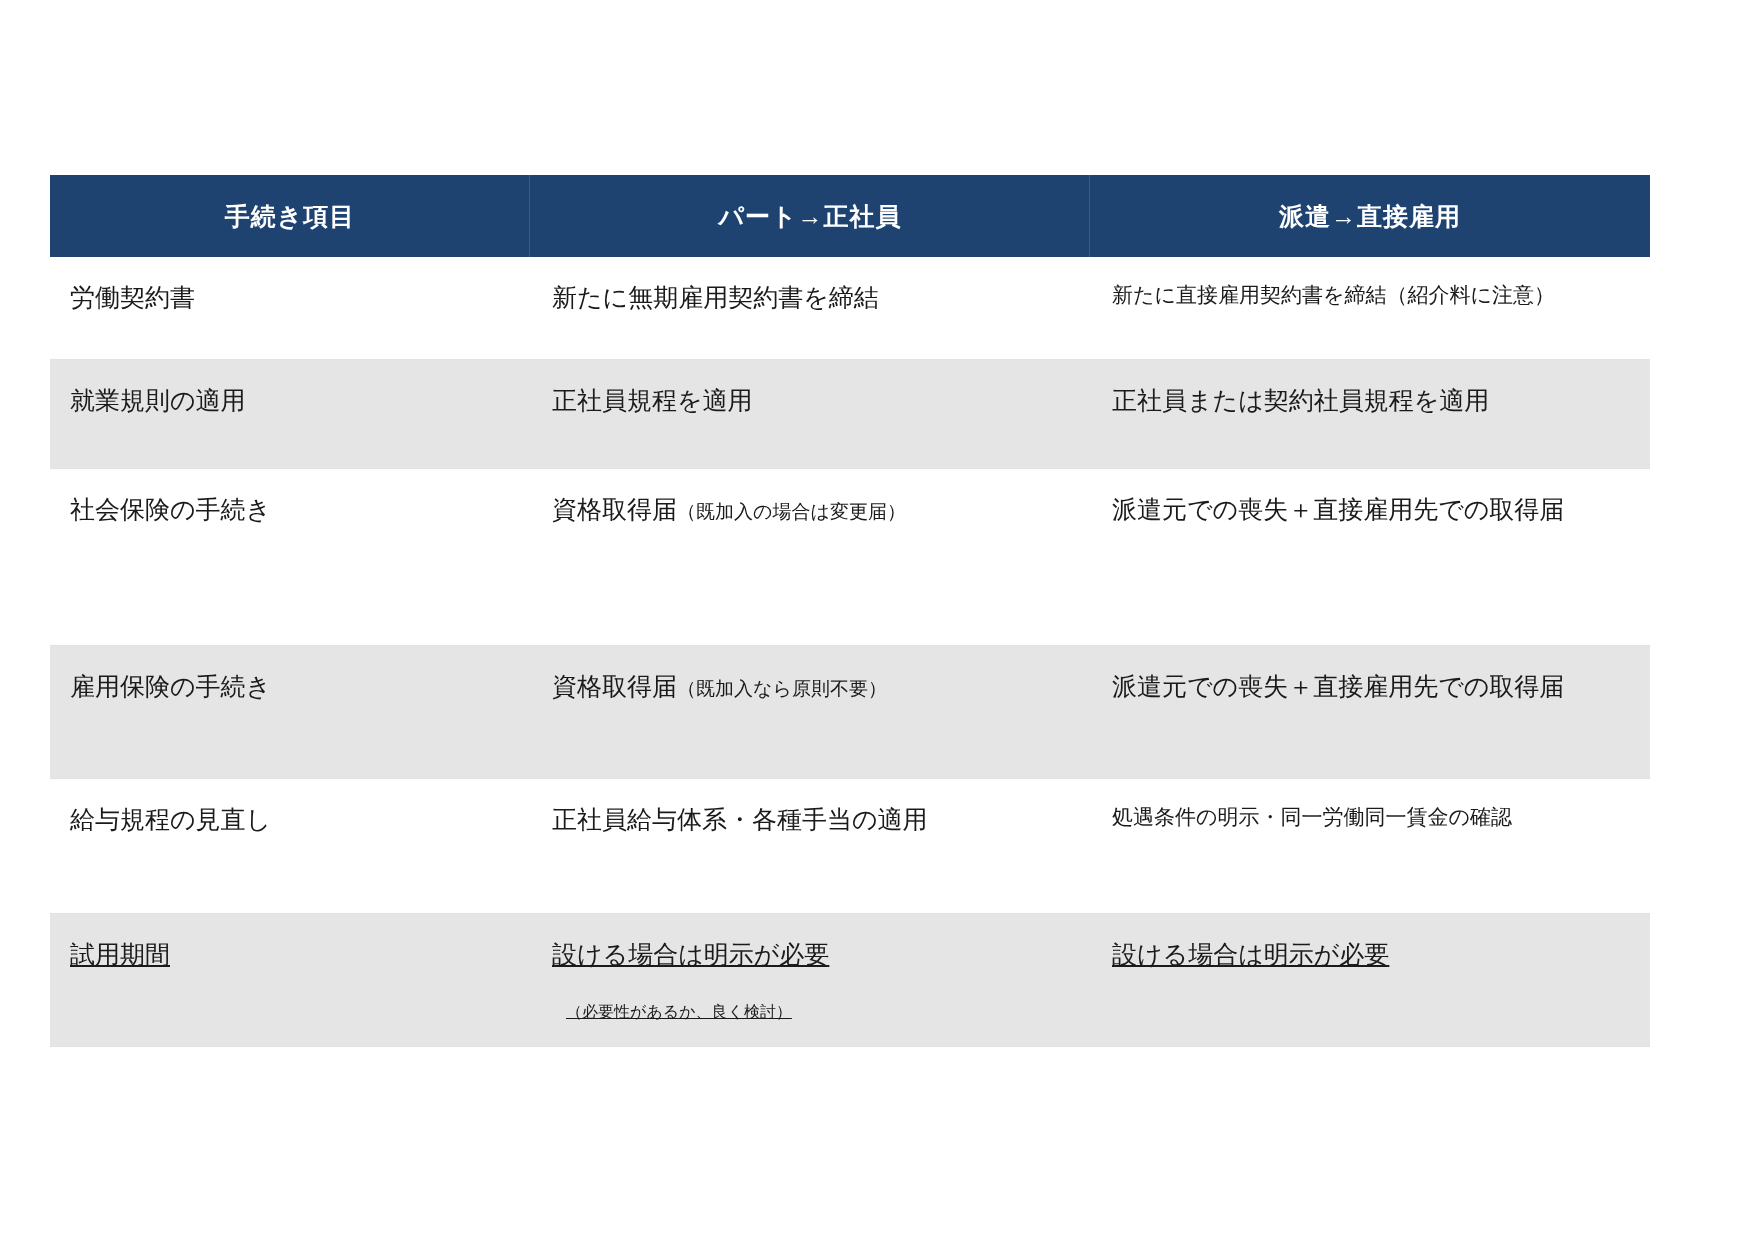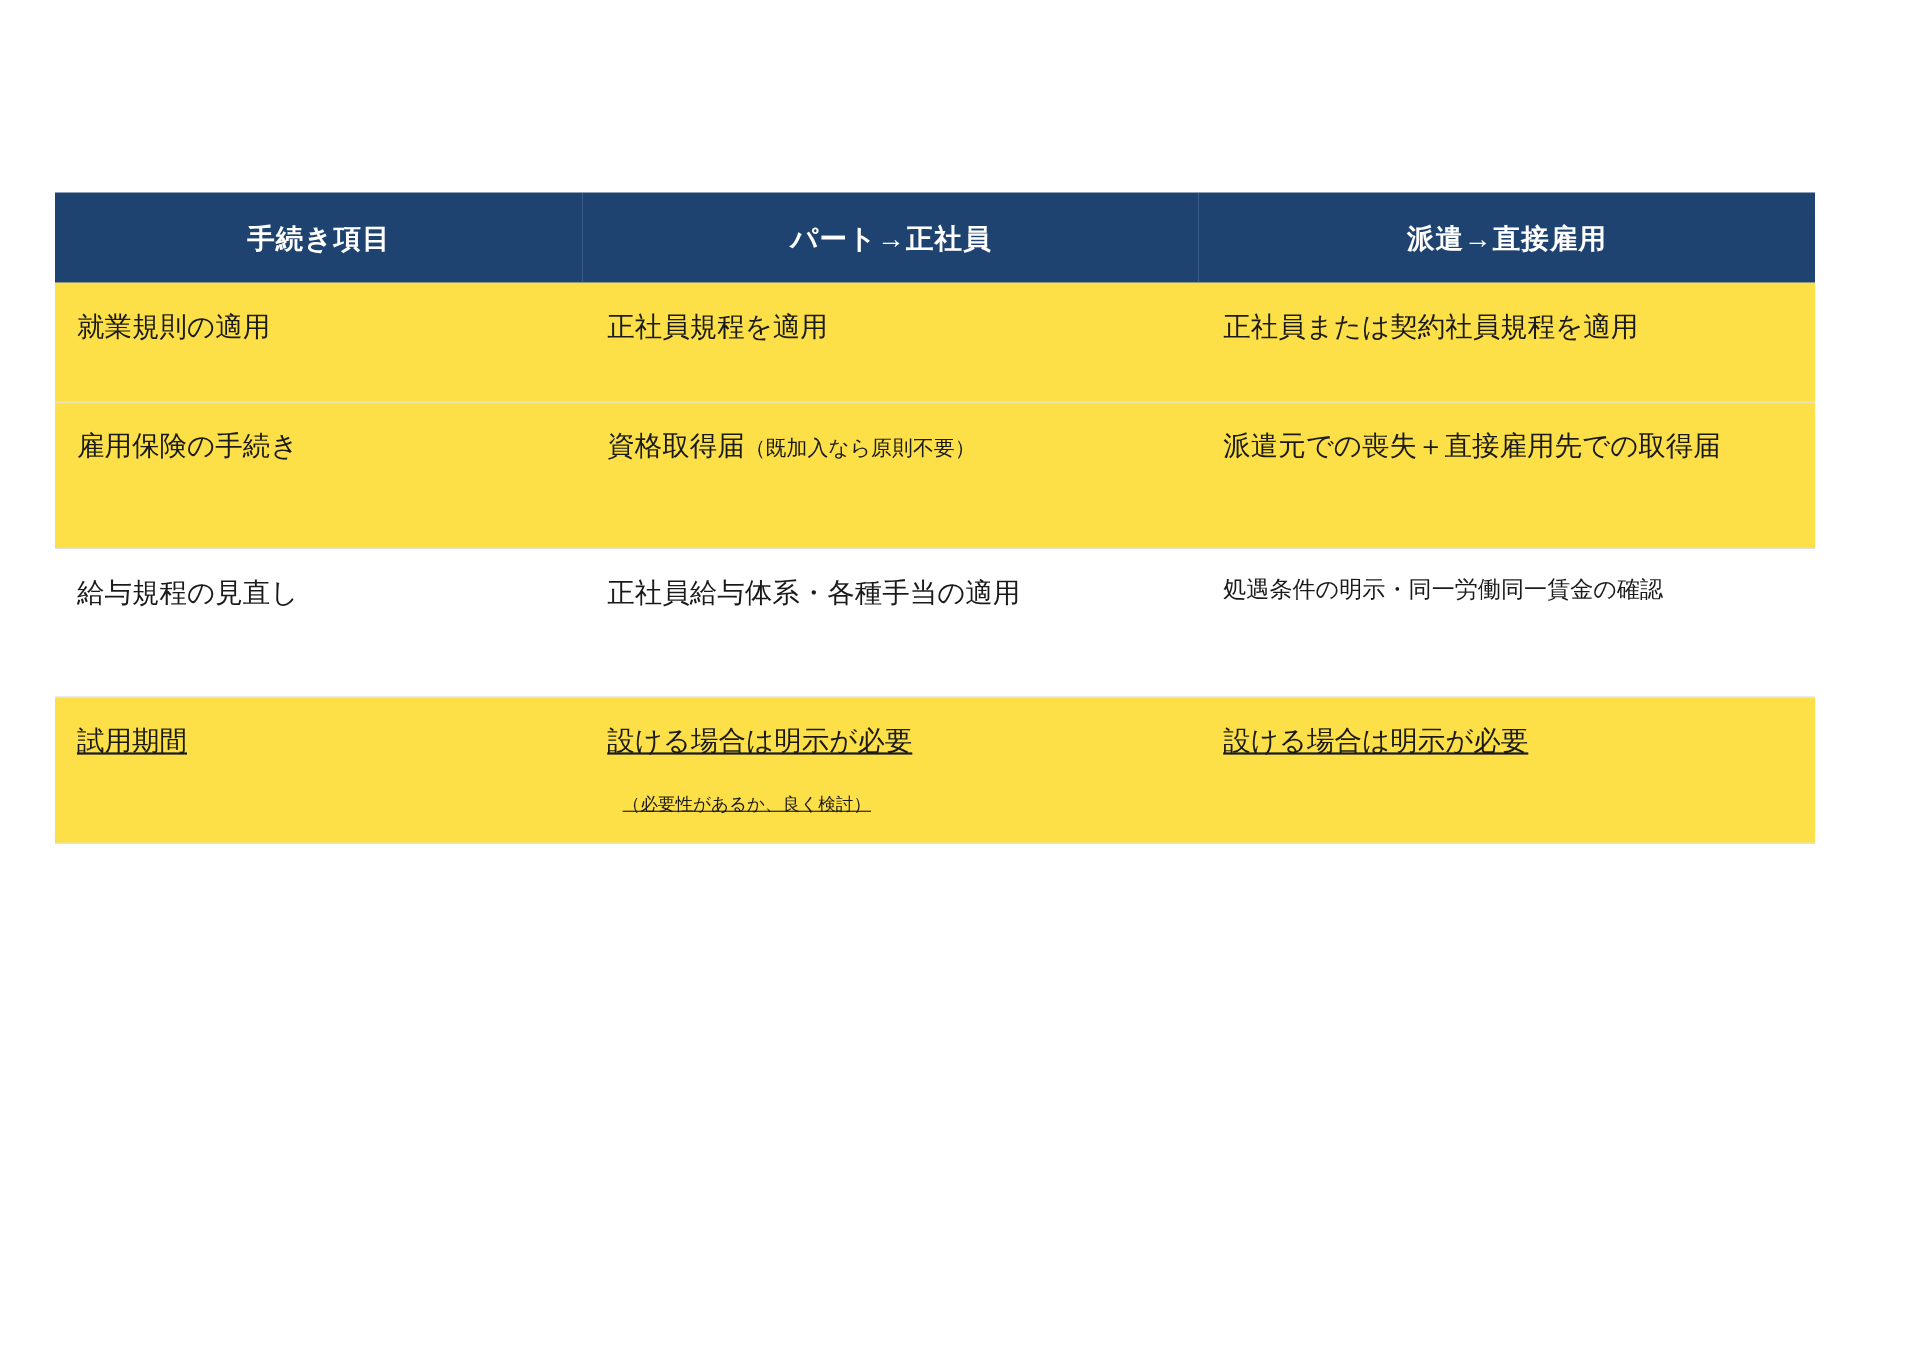--- a/index.html
+++ b/index.html
@@ -54,21 +54,21 @@
 
   tbody td {
     font-size: 25px;
     color: #1a1a1a;
     vertical-align: top;
     padding: 22px 26px 22px 22px;
     border-bottom: 1px solid #e2e2e2;
     line-height: 1.5;
   }
   tbody tr.alt td {
-    background: #fde047;
+    background: #e5e5e5;
   }
   tbody tr td:first-child {
     padding-left: 20px;
   }
   tbody td.col-label {
     white-space: nowrap;
   }
   td .small {
     font-size: 19px;
   }
@@ -102,27 +102,37 @@
       </colgroup>
       <thead>
         <tr>
           <th class="divider-right">手続き項目</th>
           <th class="divider-right">パート→正社員</th>
           <th>派遣→直接雇用</th>
         </tr>
       </thead>
       <tbody>
 
+        <tr class="r0">
+          <td class="col-label">労働契約書</td>
+          <td>新たに無期雇用契約書を締結</td>
+          <td class="compact">新たに直接雇用契約書を締結（紹介料に注意）</td>
+        </tr>
 
         <tr class="alt r1">
           <td class="col-label">就業規則の適用</td>
           <td>正社員規程を適用</td>
           <td>正社員または契約社員規程を適用</td>
         </tr>
 
+        <tr class="r2">
+          <td class="col-label">社会保険の手続き</td>
+          <td><span>資格取得届</span><span class="small">（既加入の場合は変更届）</span></td>
+          <td>派遣元での喪失＋直接雇用先での取得届</td>
+        </tr>
 
         <tr class="alt r3">
           <td class="col-label">雇用保険の手続き</td>
           <td><span>資格取得届</span><span class="small">（既加入なら原則不要）</span></td>
           <td>派遣元での喪失＋直接雇用先での取得届</td>
         </tr>
 
         <tr class="r4">
           <td class="col-label">給与規程の見直し</td>
           <td>正社員給与体系・各種手当の適用</td>

